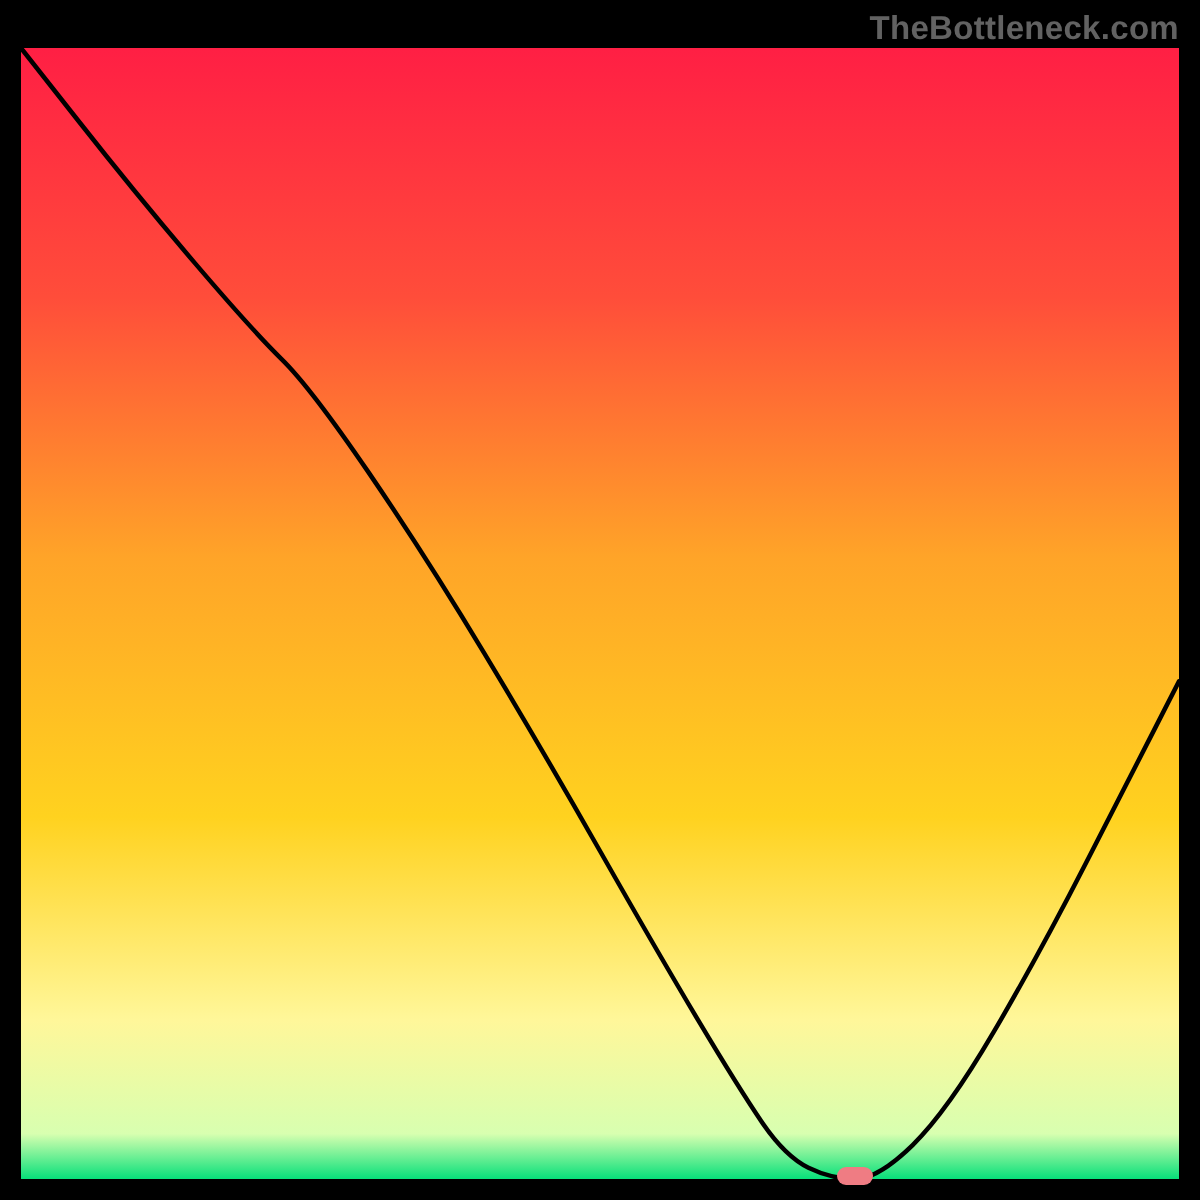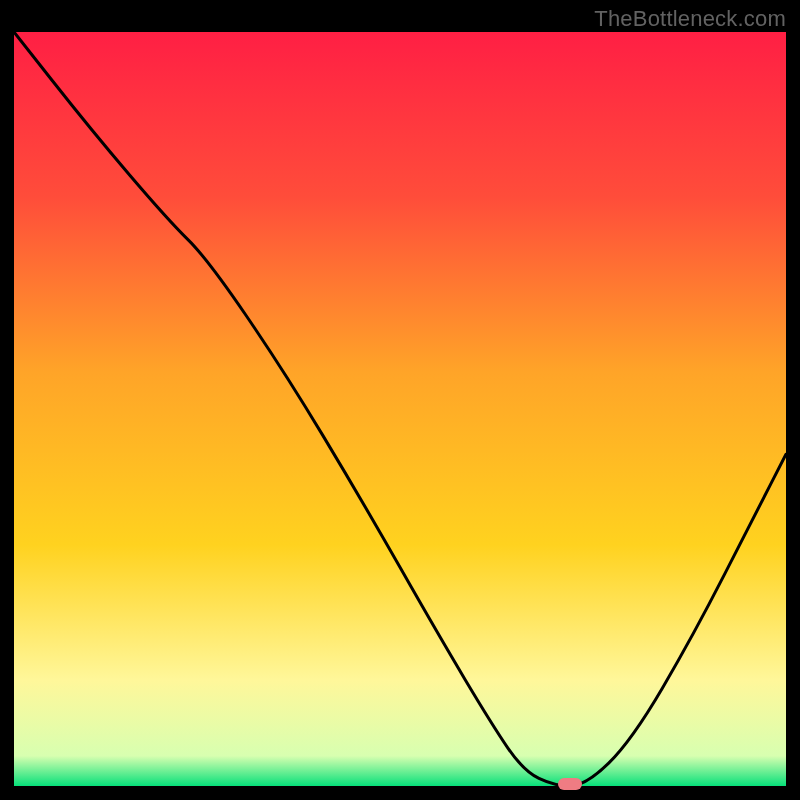--- a/index.html
+++ b/index.html
@@ -16,21 +16,21 @@
     width: 800px;
     height: 800px;
     background: #000;
   }
   .watermark {
     position: absolute;
     top: 6px;
     right: 14px;
     color: #626262;
     font-size: 22px;
-    font-weight: 400;
+    font-weight: 700;
     letter-spacing: 0.2px;
     z-index: 5;
   }
   .plot-outer {
     position: absolute;
     left: 14px;
     top: 32px;
     width: 772px;
     height: 754px;
     background: #000;

